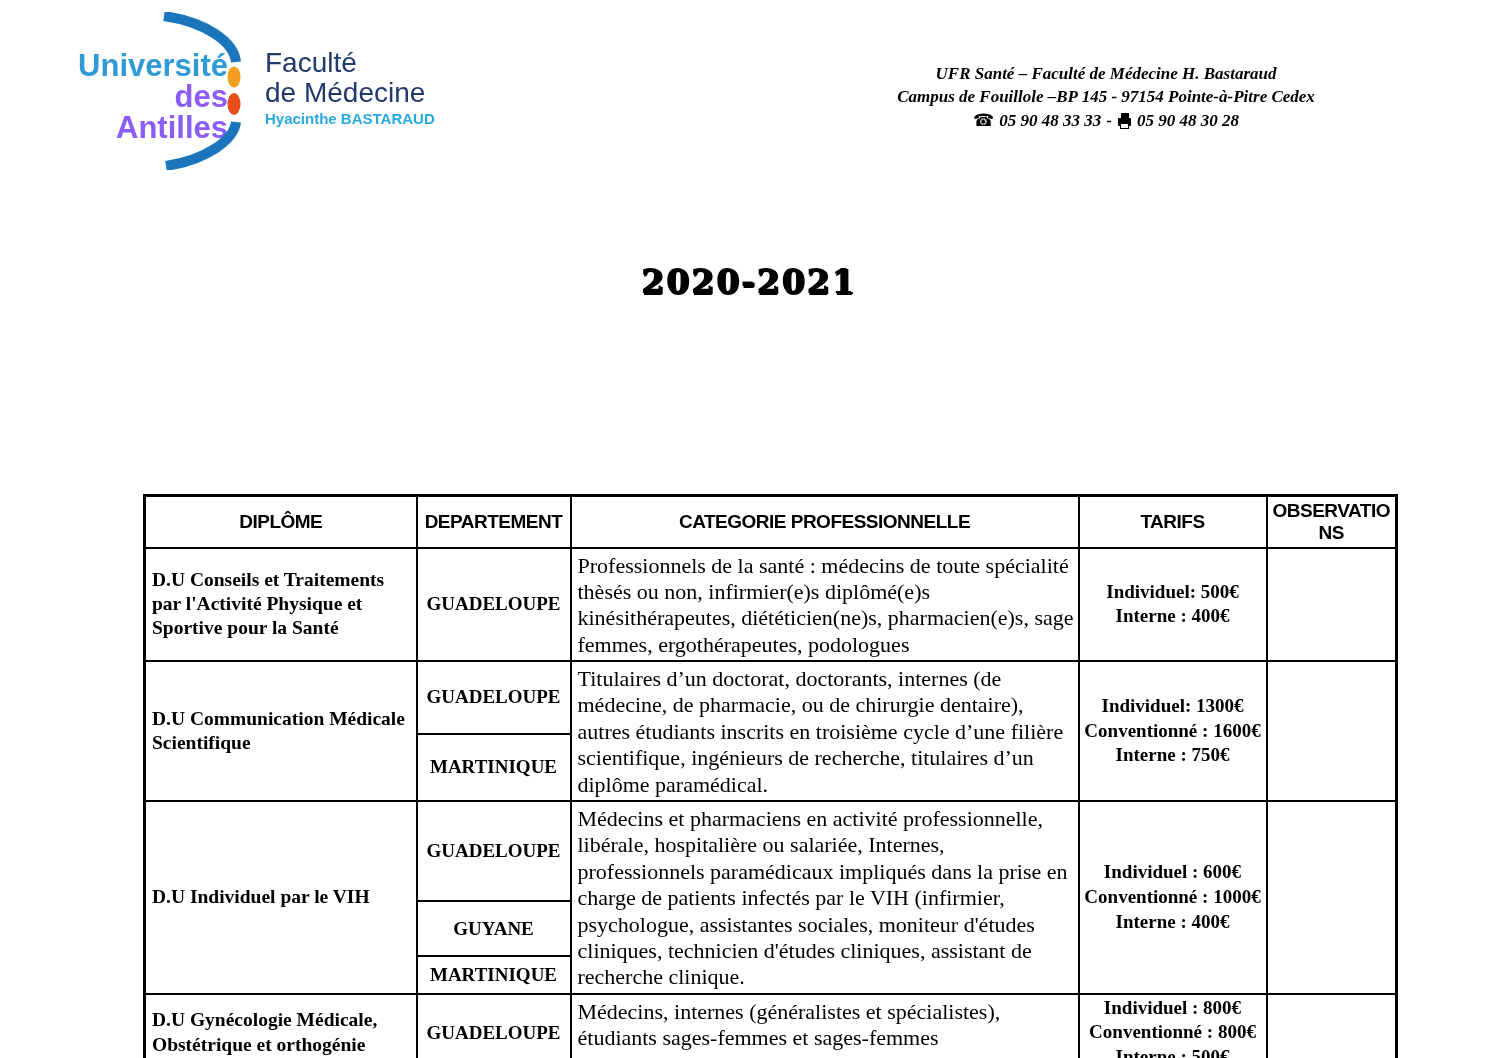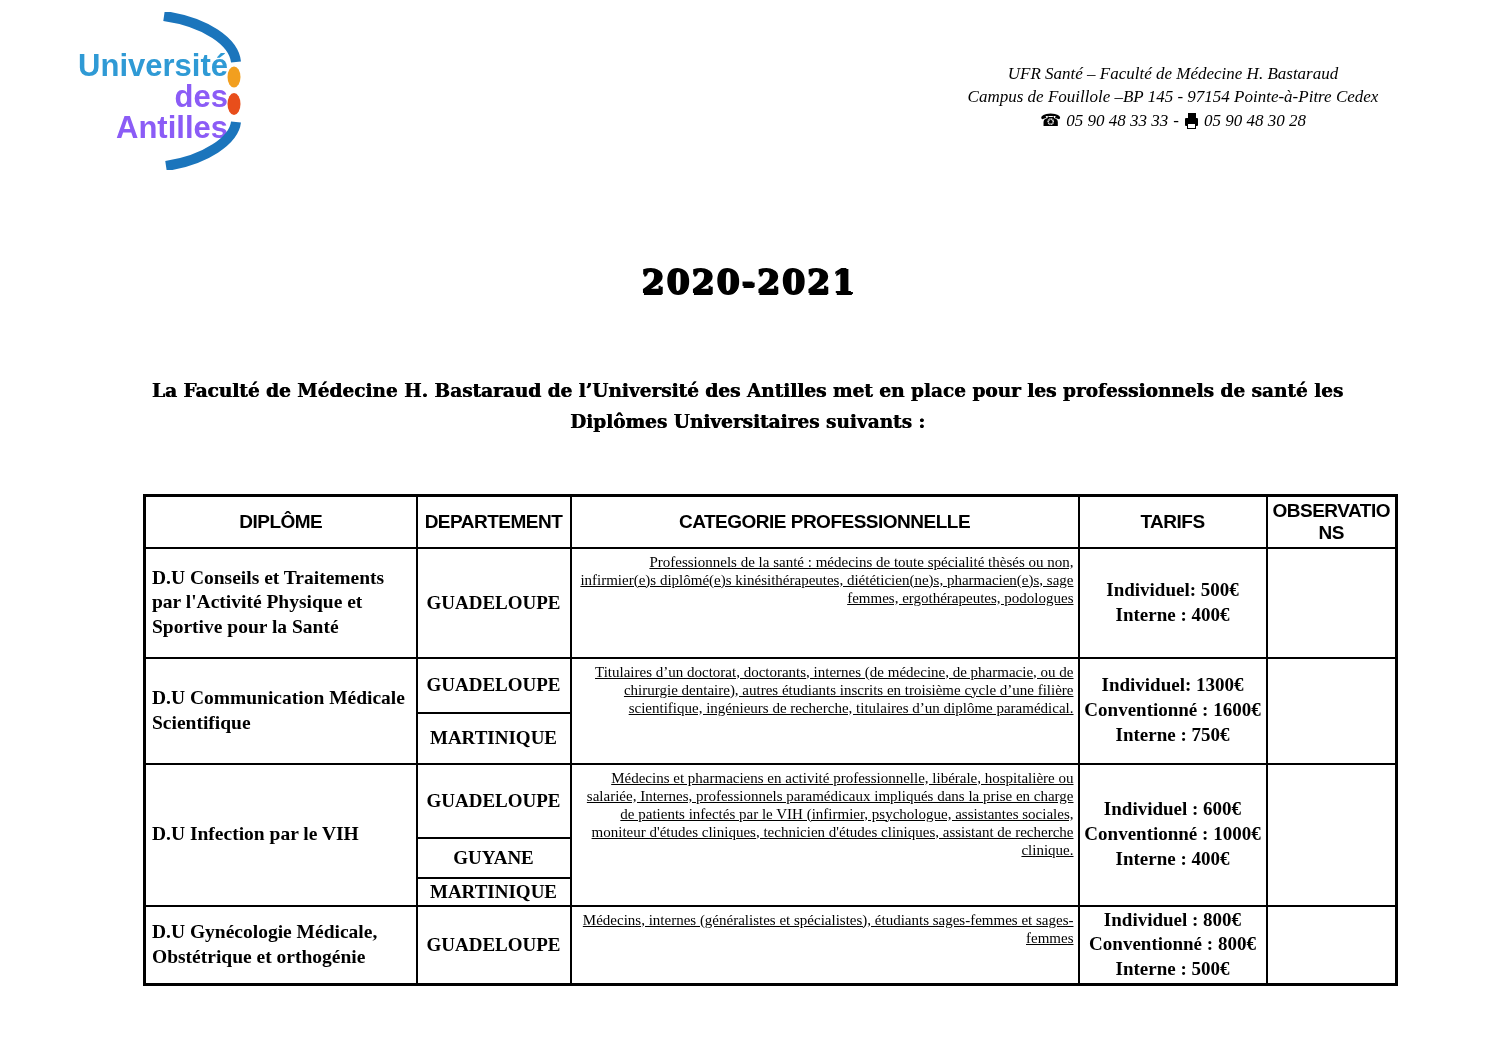--- a/index.html
+++ b/index.html
@@ -19,24 +19,24 @@
   .ua1{font-size:31px;color:#2f9ad5;letter-spacing:0px;}
   .ua2{font-size:31px;color:#8b5cf6;}
   .logo-arc{position:absolute;left:88px;top:4px;}
   .logo-fac{position:absolute;left:195px;top:40px;
     font-family:"Liberation Sans", sans-serif;line-height:1.06;}
   .fac1,.fac2{font-size:28px;color:#21396b;font-weight:normal;}
   .fac3{font-size:15px;color:#29a9e1;font-weight:bold;margin-top:4px;}
 
   
   .letterhead{
-    position:absolute;left:923px;top:62px;width:500px;
+    position:absolute;left:856px;top:62px;width:500px;
     text-align:center;
     font-family:"Liberation Serif", serif;
-    font-style:italic;font-weight:normal;
+    font-style:italic;font-weight:bold;
     font-size:17px;line-height:1.38;
   }
   .lh-line3{display:flex;justify-content:center;align-items:center;gap:5px;font-style:italic;}
   .phone-glyph{font-family:"DejaVu Sans", sans-serif;font-style:normal;font-size:17px;line-height:1;}
   .fax-svg{display:inline-block;vertical-align:middle;}
 
   
   .title-block{position:absolute;left:0;top:256px;width:100%;text-align:center;
     font-family:"DejaVu Serif", serif;font-weight:bold;}
   .title-line1{font-size:41px;letter-spacing:2px;
@@ -80,24 +80,23 @@
   td.diplome{
     font-weight:bold;font-size:19.5px;line-height:1.25;
     text-align:left;vertical-align:middle;
     padding:2px 4px 2px 6px;
   }
   td.dept{
     font-weight:bold;font-size:19px;
     text-align:center;vertical-align:middle;
   }
   td.cat{
-    font-size:15px;line-height:1.2;
-    text-align:right;vertical-align:top;
+    font-size:22px;line-height:1.2;
+    text-align:left;vertical-align:top;
     padding:4px 4px 2px 6px;
-    text-decoration:underline;
   }
   td.tarifs{
     font-weight:bold;font-size:19px;line-height:1.3;
     text-align:center;vertical-align:middle;
     padding:1px;
   }
   td.tarifs .nowrap{white-space:nowrap;}
   td.obs{}
 </style>
 </head>
@@ -109,20 +108,25 @@
     <div class="logo-ua">
       <div class="ua1">Université</div>
       <div class="ua2">des Antilles</div>
     </div>
     <svg class="logo-arc" width="92" height="158" viewBox="0 0 92 158">
       <path d="M 6,4 C 48,10 76,30 78,50" fill="none" stroke="#1b75bc" stroke-width="10" stroke-linecap="butt"></path>
       <path d="M 78,110 C 76,128 48,148 8,154" fill="none" stroke="#1b75bc" stroke-width="10" stroke-linecap="butt"></path>
       <ellipse cx="76" cy="65" rx="6.5" ry="10.5" fill="#f29f1f"></ellipse>
       <ellipse cx="76" cy="92" rx="6.5" ry="11" fill="#e84e1b"></ellipse>
     </svg>
+    <div class="logo-fac">
+      <div class="fac1">Faculté</div>
+      <div class="fac2">de Médecine</div>
+      <div class="fac3">Hyacinthe BASTARAUD</div>
+    </div>
   </div>
 
   <div class="letterhead">
     <div>UFR Santé – Faculté de Médecine H. Bastaraud</div>
     <div>Campus de Fouillole –BP 145 -  97154 Pointe-à-Pitre Cedex</div>
     <div class="lh-line3">
       <span class="phone-glyph">☎</span>
       <span>05 90 48 33 33</span>
       <span>-</span>
       <svg class="fax-svg" width="15" height="16" viewBox="0 0 15 16">
@@ -132,21 +136,20 @@
         <rect x="4" y="11" width="7" height="4" fill="#fff"></rect>
       </svg>
       <span>05 90 48 30 28</span>
     </div>
   </div>
 
   <div class="title-block">
     <div class="title-line2">2020-2021</div>
   </div>
 
-  <div class="intro">La Faculté de Médecine H. Bastaraud de l’Université des Antilles met en place pour les professionnels de santé les Diplômes Universitaires suivants :</div>
 
   <table class="du-table">
     <colgroup>
       <col style="width:272px">
       <col style="width:154px">
       <col style="width:508px">
       <col style="width:188px">
       <col style="width:130px">
     </colgroup>
     <thead>
@@ -180,21 +183,21 @@
           <div>Conventionné : 1600€</div>
           <div>Interne : 750€</div>
         </td>
         <td class="obs" rowspan="2"></td>
       </tr>
       <tr class="r2b">
         <td class="dept">MARTINIQUE</td>
       </tr>
 
       <tr class="r3a">
-        <td class="diplome" rowspan="3">D.U Infection par le VIH</td>
+        <td class="diplome" rowspan="3">D.U Individuel par le VIH</td>
         <td class="dept">GUADELOUPE</td>
         <td class="cat" rowspan="3">Médecins et pharmaciens en activité professionnelle, libérale, hospitalière ou salariée, Internes, professionnels paramédicaux impliqués dans la prise en charge de patients infectés par le VIH (infirmier, psychologue, assistantes sociales, moniteur d'études cliniques, technicien d'études cliniques, assistant de recherche clinique.</td>
         <td class="tarifs" rowspan="3">
           <div>Individuel : 600€</div>
           <div>Conventionné : 1000€</div>
           <div>Interne : 400€</div>
         </td>
         <td class="obs" rowspan="3"></td>
       </tr>
       <tr class="r3b">

